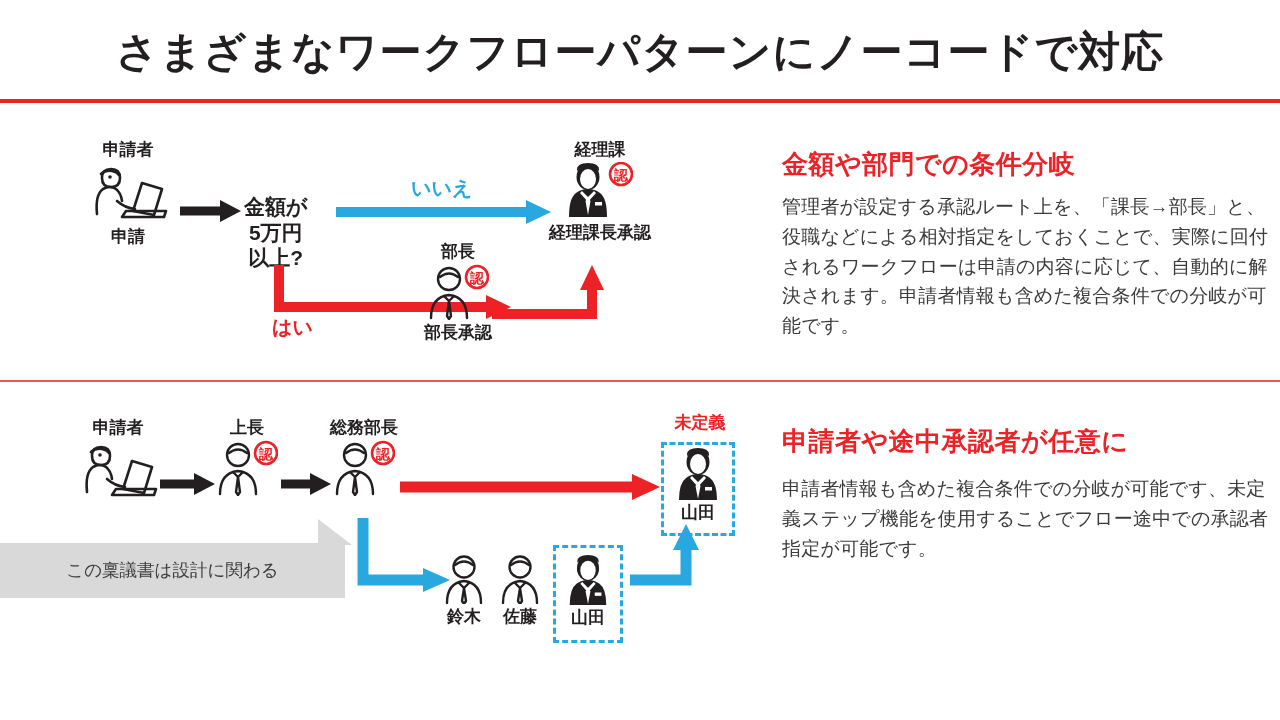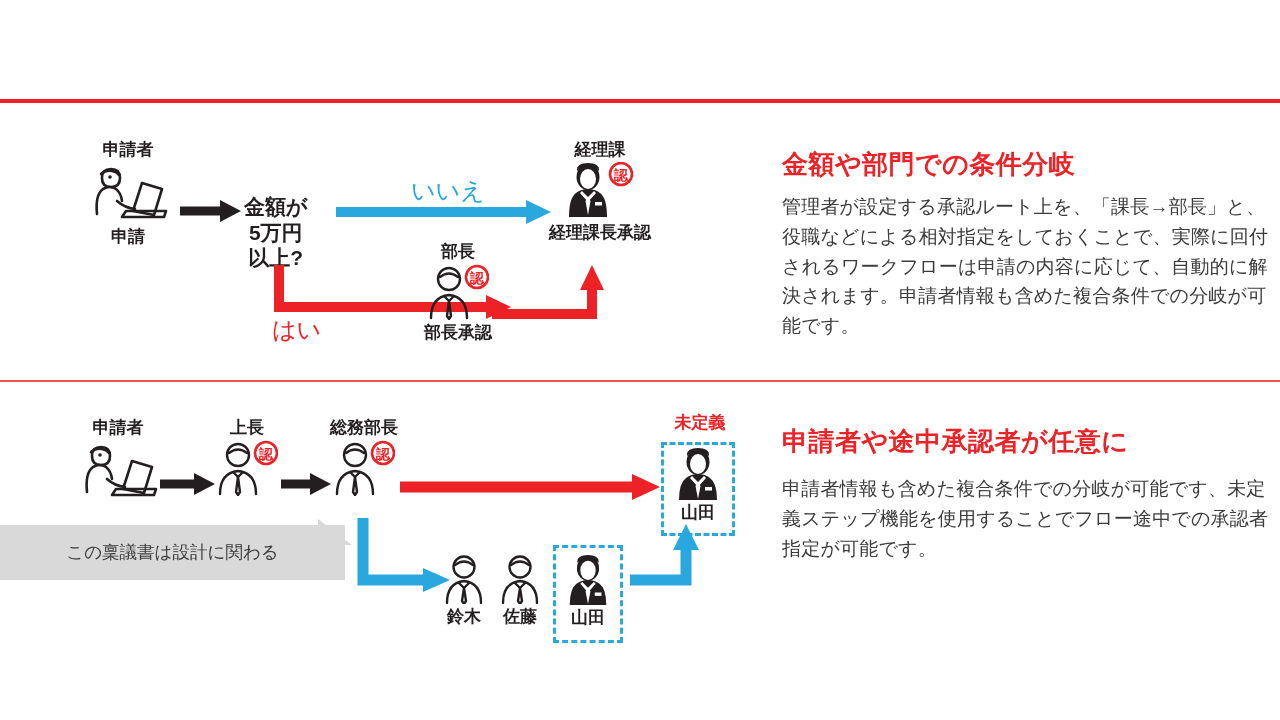--- a/index.html
+++ b/index.html
@@ -54,30 +54,30 @@
     line-height:1;margin-top:4px;text-align:center;
   }
   .caption-red{color:#ec2227;}
   .figure{position:relative;display:block;margin:4px auto 0 auto;}
 
   .cond-text{
     position:absolute;font-size:21px;font-weight:bold;line-height:1.22;
     color:#231f20;white-space:nowrap;
   }
   .edge-label{
-    position:absolute;font-size:24px;font-weight:normal;white-space:nowrap;text-align:right;
+    position:absolute;font-size:20px;font-weight:bold;white-space:nowrap;text-align:right;
   }
   .lbl-blue{color:#29a8e0;}
   .lbl-red{color:#ec2227;}
 
   svg.arrow-layer{position:absolute;left:0;top:0;overflow:visible;}
 
   
   .bubble{
-    position:absolute;left:0;top:525px;width:345px;
+    position:absolute;left:0;top:543px;width:345px;
     background:#d9d9d9;color:#3b3b3b;
     font-size:17.5px;line-height:1.5;text-align:center;
     padding:14px 10px 15px 10px;
     box-sizing:border-box;
   }
   .bubble-tail{
     position:absolute;left:318px;top:519px;width:0;height:0;
     border-left:0 solid transparent;
     border-right:34px solid transparent;
     border-bottom:26px solid #d9d9d9;
@@ -86,20 +86,21 @@
   
   .dashbox{
     position:absolute;border:3px dashed #29a8e0;box-sizing:border-box;
   }
 </style>
 </head>
 <body>
 
 <div class="page">
 
+  <div class="page-title">さまざまなワークフローパターンにノーコードで対応</div>
   <div class="divider thick"></div>
   <div class="divider thin"></div>
 
   <div>
 
     <div class="node" style="left:80px;top:141px;width:96px;">
       <div class="node-caption-top">申請者</div>
       <svg class="figure" width="84" height="62" viewBox="0 0 84 62">
         <g fill="none" stroke="#231f20" stroke-width="2.6" stroke-linecap="round" stroke-linejoin="round">
           <path d="M16 16 q0-9 9-9 q9 0 9 9 q0 9-9 9 q-9 0-9-9 z"></path>

